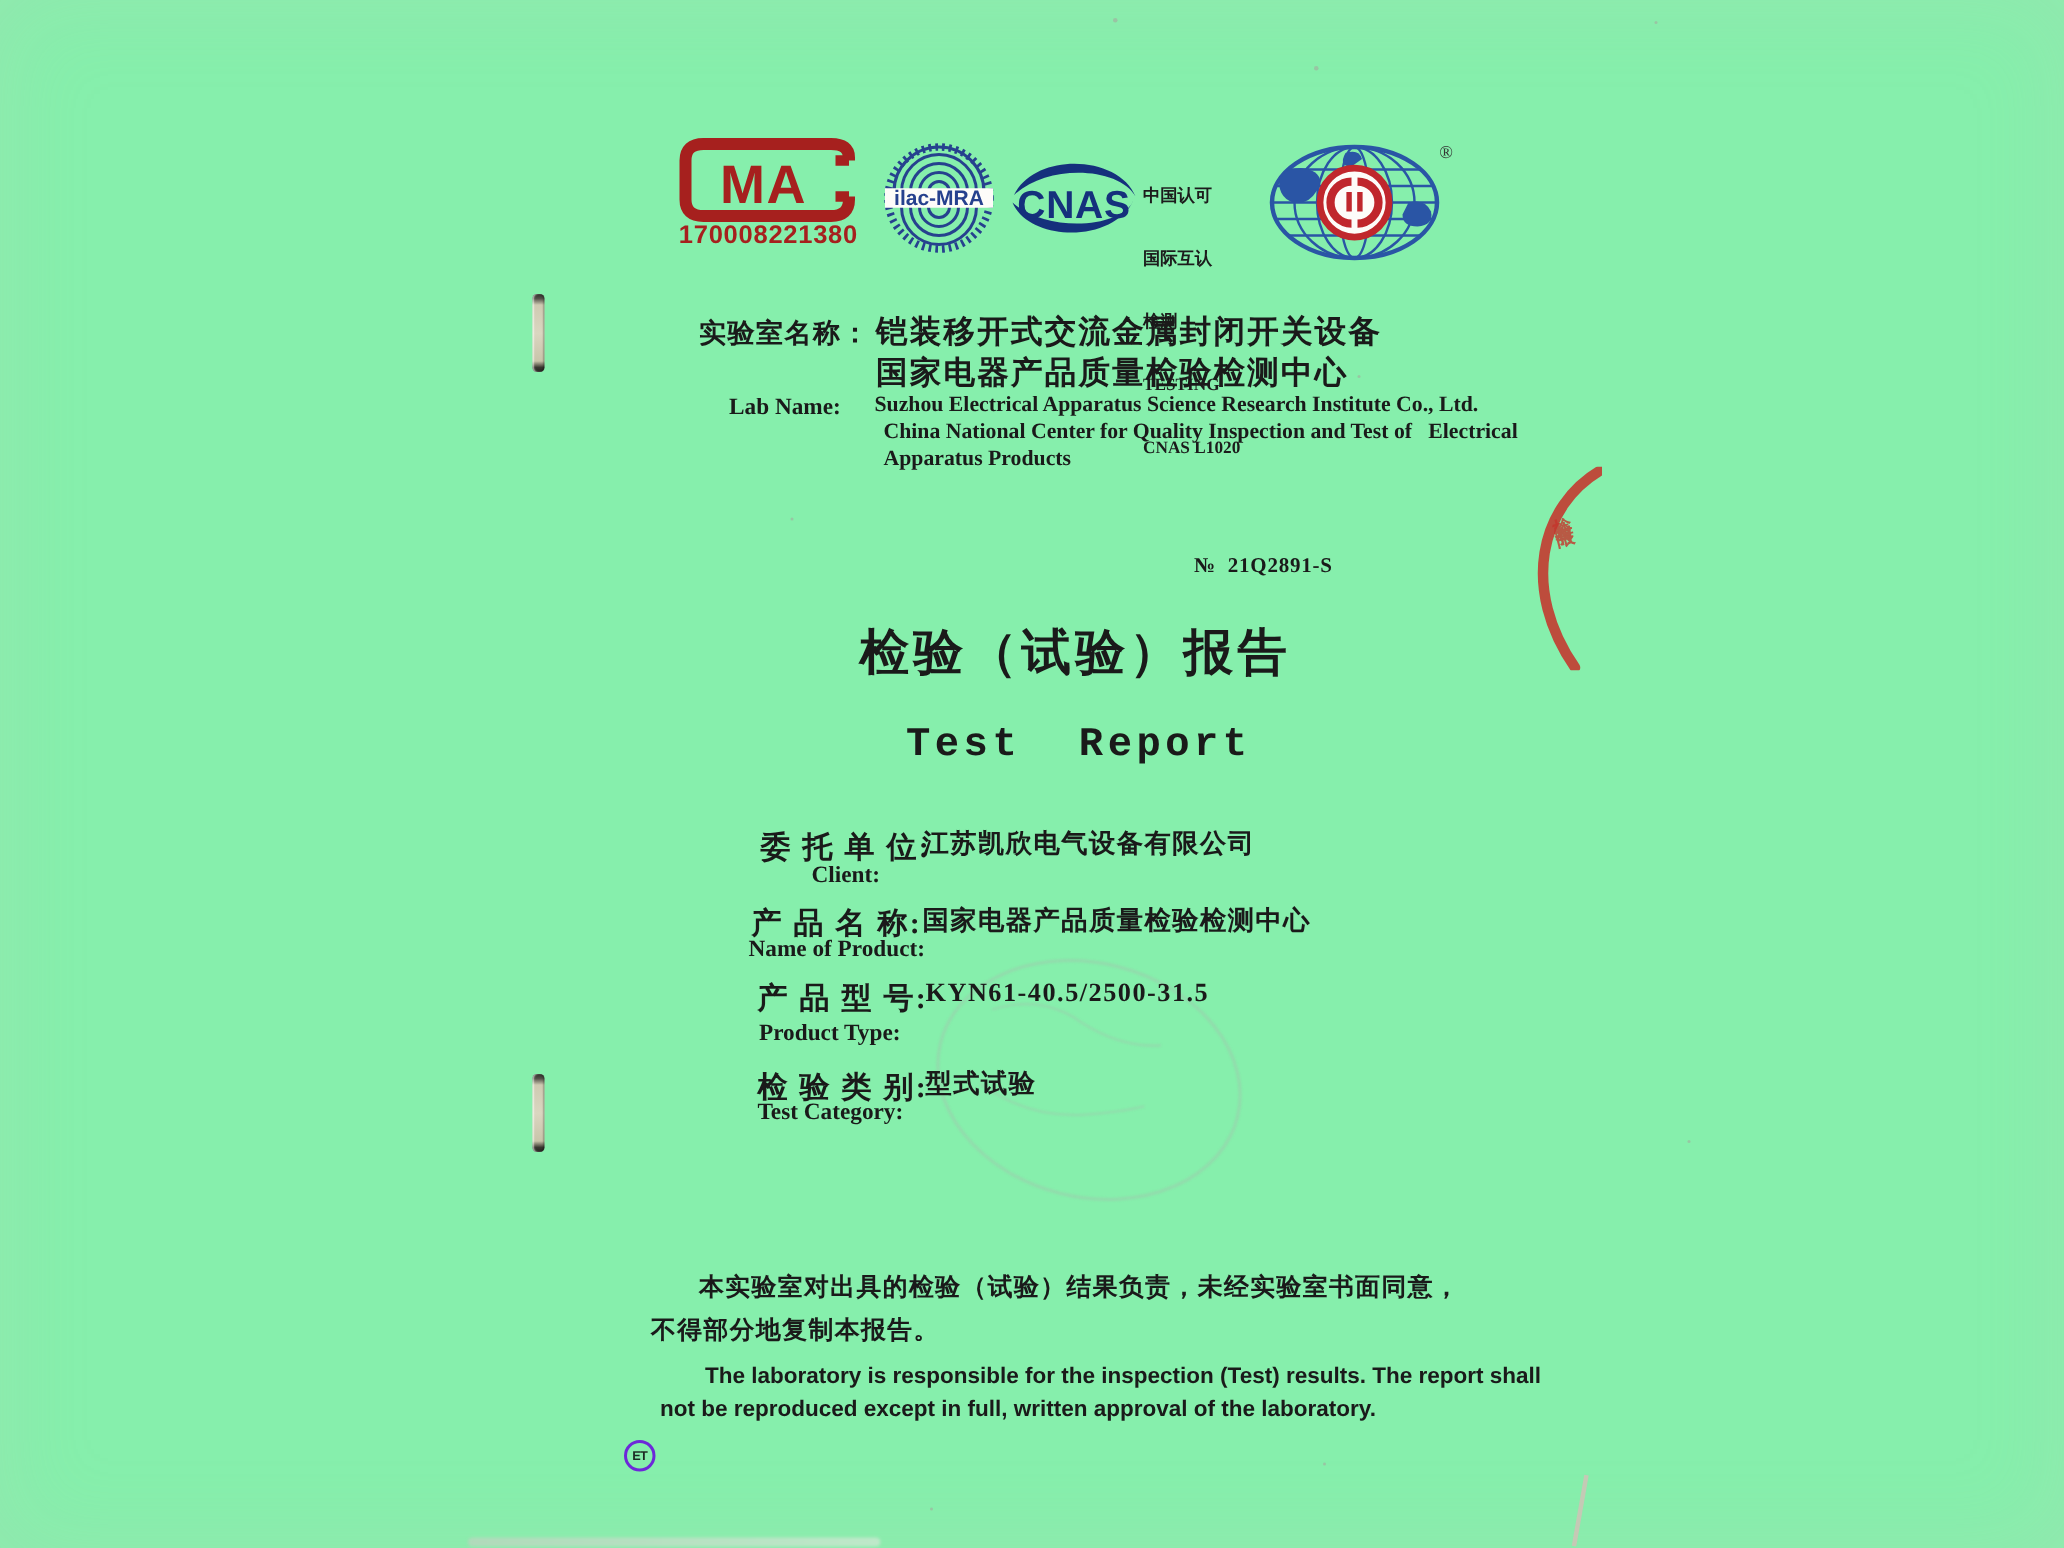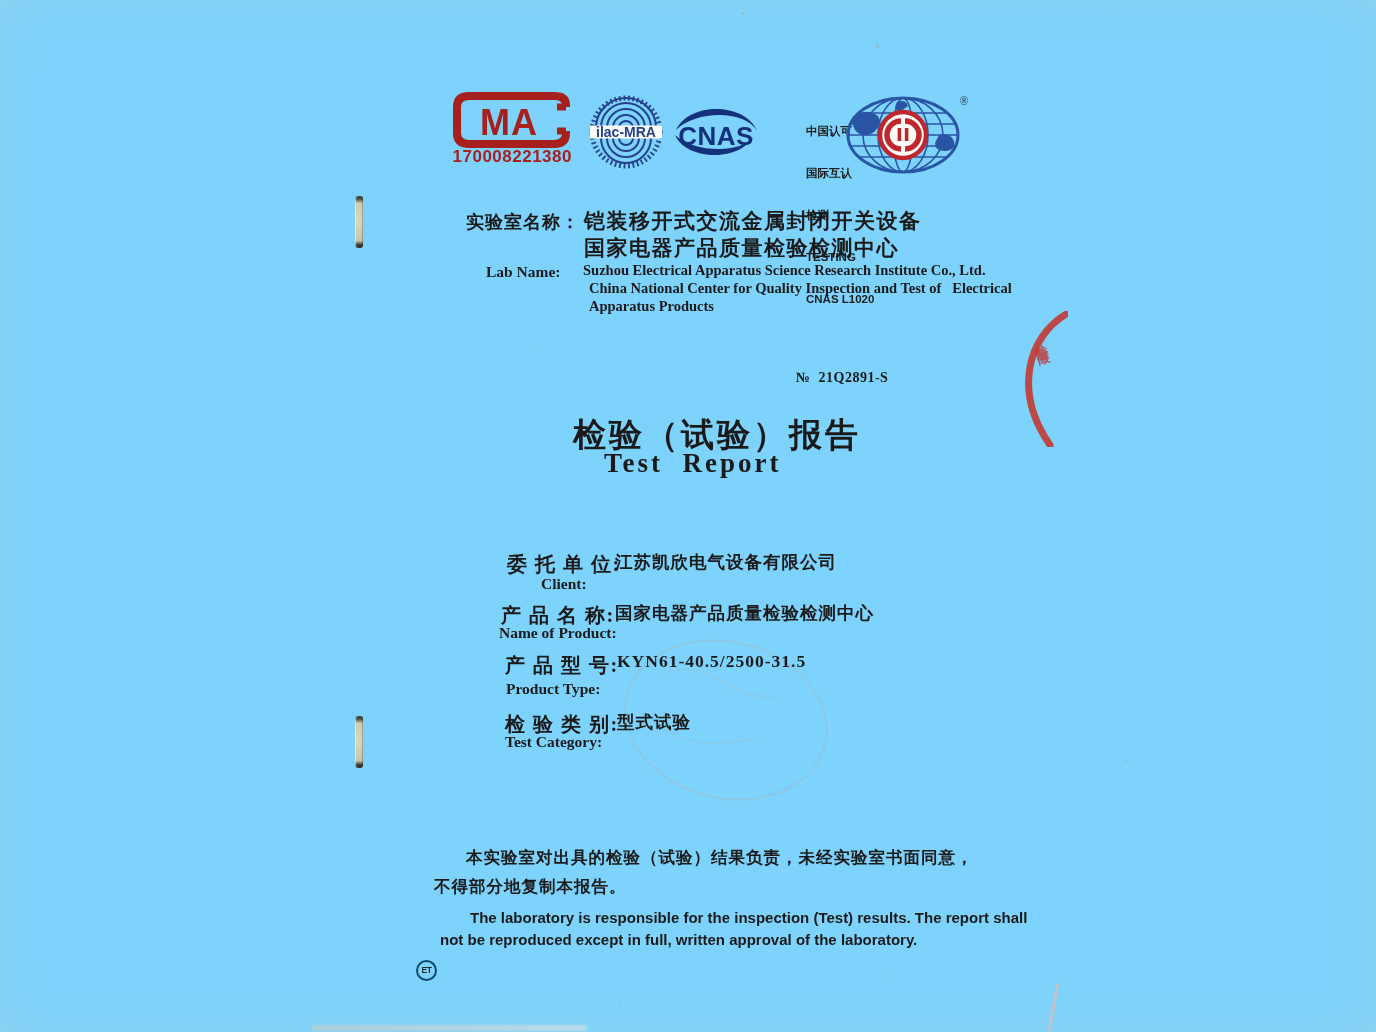--- a/index.html
+++ b/index.html
@@ -1,58 +1,58 @@
 <!DOCTYPE html>
 <html><head>
 <meta charset="utf-8">
 <style>
   html,body{margin:0;padding:0;background:#e9e7e2;}
   .page{
     position:relative; width:1376px; height:1032px; overflow:hidden;
-    background:#7dd3fc;
+    background:#86efac;
     box-shadow: inset 0 0 60px rgba(205,200,190,.18);
     font-family:"Liberation Sans", sans-serif;
     color:#1a1a1a;
   }
   .abs{position:absolute;}
   
   .cma-num{position:absolute; left:450px; top:147px; width:122px; text-align:right;
     font-family:"Liberation Sans",sans-serif; font-weight:700; font-size:17px;
     letter-spacing:.5px; color:#a6201e;}
-  .cnas-text{position:absolute; left:806px; top:96px;
-    font-family:Liberation Sans, sans-serif; font-weight:700; font-size:11.5px;
+  .cnas-text{position:absolute; left:762px; top:96px;
+    font-family:Liberation Serif, serif; font-weight:700; font-size:11.5px;
     line-height:14px; color:#1c1c1c; white-space:pre;}
   
   .lab-label-zh{position:absolute; left:466px; top:210px; font-size:18px; font-weight:700; letter-spacing:1px;}
   .lab-zh1{position:absolute; left:584px; top:207px; font-size:21px; font-weight:700; letter-spacing:1.5px;}
   .lab-zh2{position:absolute; left:584px; top:234px; font-size:21px; font-weight:700; letter-spacing:1.5px;}
   .lab-label-en{position:absolute; left:486px; top:263px; font-family:"Liberation Serif",serif; font-weight:700; font-size:15.5px;}
   .lab-en{position:absolute; font-family:"Liberation Serif",serif; font-weight:700; font-size:14.5px; white-space:pre;}
   
   .report-no{position:absolute; left:796px; top:370px; font-family:"Liberation Serif",serif; font-size:14px; font-weight:600; letter-spacing:.5px; white-space:pre;}
   .title-zh{position:absolute; left:573px; top:413px; font-size:33px; font-weight:700; letter-spacing:3px;}
-  .title-en{position:absolute; left:604px; top:448px; font-family:Liberation Serif, serif; font-size:27px; font-weight:700; letter-spacing:3px; white-space:pre;text-align:right;}
+  .title-en{position:absolute; left:604px; top:482px; font-family:Liberation Mono, monospace; font-size:27px; font-weight:700; letter-spacing:3px; white-space:pre;text-align:right;}
   
   .f-zh{position:absolute; font-family:"Liberation Serif",serif; font-size:20px; font-weight:700; letter-spacing:1.5px; white-space:pre;}
   .f-val{position:absolute; font-family:"Liberation Serif",serif; font-size:17.5px; font-weight:700; letter-spacing:1px; white-space:pre;}
   .f-en{position:absolute; font-family:"Liberation Serif",serif; font-size:15.5px; font-weight:700;}
   
   .disc-zh{position:absolute; font-family:Liberation Serif, serif; font-size:16.5px; font-weight:700; letter-spacing:1px; white-space:pre;}
   .disc-en{position:absolute; font-family:"Liberation Sans",sans-serif; font-size:15px; font-weight:700; white-space:pre;}
   
   .staple{position:absolute; width:8px; height:52px; border-radius:3px;
     background:linear-gradient(180deg,#2e2d28 0%,#55524a 6%,#cfcab2 14%,#dad6c0 50%,#c9c4aa 86%,#3a3831 94%,#24231f 100%);
     box-shadow: inset 1px 0 1px rgba(255,255,255,.6), inset -1px 0 1px rgba(0,0,0,.25);}
   .stamp-clip{position:absolute; left:1004px; top:311px; width:64px; height:136px; overflow:hidden;}
   .stamp-text{position:absolute; left:26px; top:24px; writing-mode:vertical-rl;
     transform:rotate(-14deg); color:#c5352c; font-size:12.5px; font-weight:700;
     letter-spacing:3px; opacity:.8; font-family:"Liberation Serif",serif;}
   .watermark{position:absolute; left:610px; top:628px; filter:blur(.6px); pointer-events:none;}
   .et-mark{position:absolute; left:416px; top:960px; width:17px; height:17px;
-    border:2px solid #0c4a6e; border-radius:50%; color:#1d2b24;
+    border:2px solid #6d28d9; border-radius:50%; color:#1d2b24;
     font-size:8.5px; font-weight:700; line-height:17px; text-align:center;
     font-family:"Liberation Sans",sans-serif; letter-spacing:-0.5px;}
   .smear{position:absolute; left:312px; top:1025px; width:275px; height:6px; border-radius:3px;
     background:linear-gradient(90deg,#cfccc6,#e8e6e1); opacity:.55; filter:blur(1px);}
   .crease{position:absolute; left:1052px; top:983px; width:2.5px; height:48px;
     background:#d8bdb8; transform:rotate(10deg); opacity:.75;}
   .speck{position:absolute; border-radius:50%; background:#a8a49d; opacity:.55;}
 </style>
 </head>
 <body>

